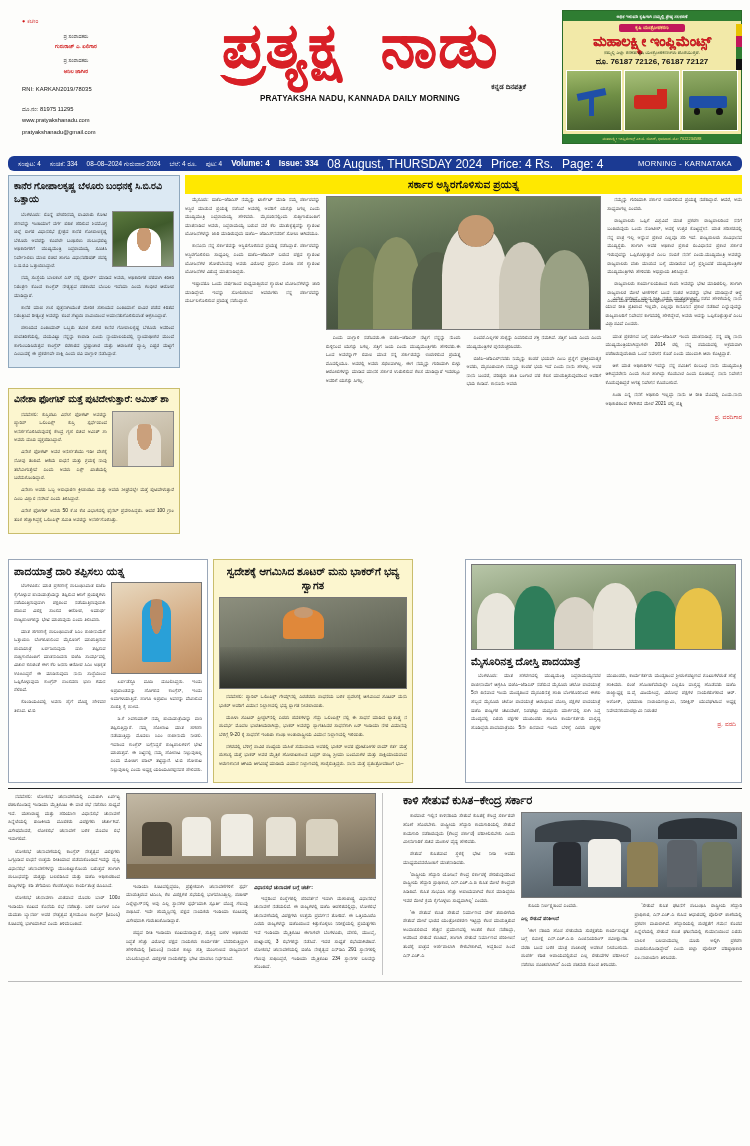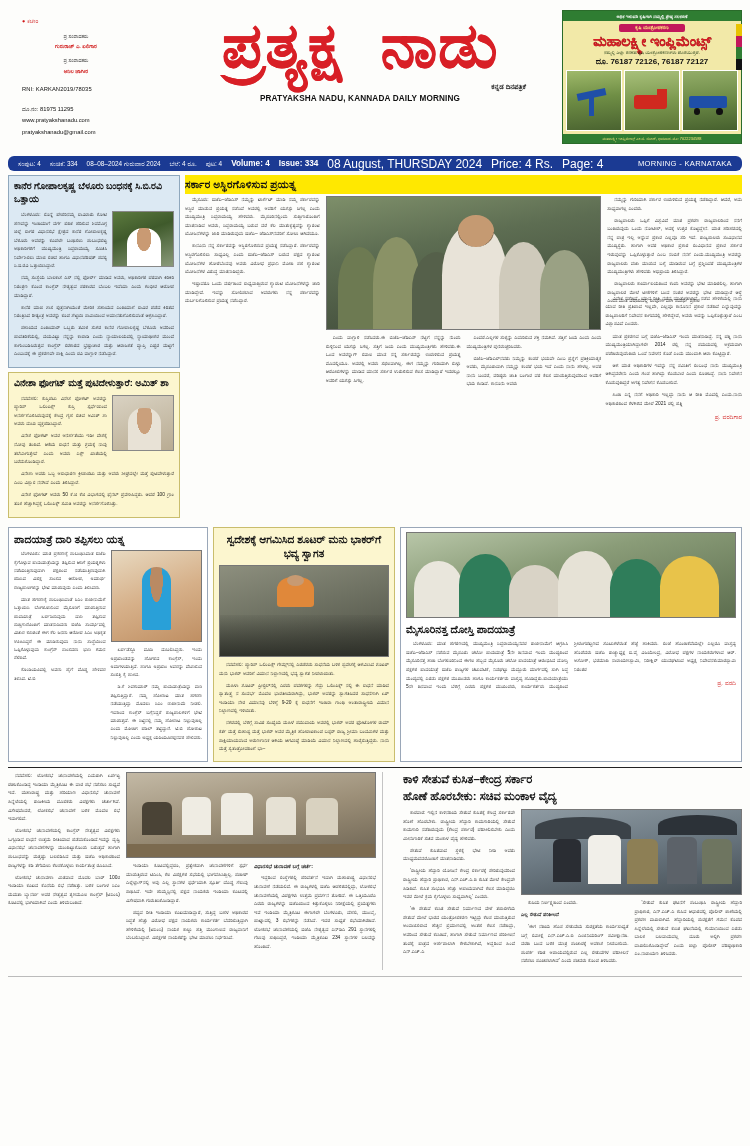--- a/index.html
+++ b/index.html
@@ -137,21 +137,21 @@
   .infobar .place { font-size: 7.6px; letter-spacing: .3px; }
 
   
   .body-wrap { display: flex; gap: 5px; margin-top: 4px; }
 
   
   .sidebar { width: 172px; flex-shrink: 0; }
   .side-box {
     border: 1px solid #9aa7b8;
     padding: 4px 5px 5px 5px;
-    margin-bottom: 4px;
+    margin-bottom: 20px;
   }
   .side-box.blue { background: #dce9f3; border-color:#8fa8bd; }
   .side-box.cream { background: #fcf6cf; border-color:#c9bd6d; }
   .side-head {
     font-size: 9.3px; font-weight: bold; color: #111;
     line-height: 1.45; margin-bottom: 4px; letter-spacing: -.1px;
   }
   .side-photo {
     float: right; width: 62px; height: 56px; margin: 0 0 3px 5px;
     border: 1px solid #888;
@@ -174,21 +174,21 @@
   .kn-body {
     font-size: 4.9px; line-height: 1.75; color: #1a1a1a;
     text-align: justify; word-spacing: .4px;
   }
   .kn-body p { margin-bottom: 3.5px; text-indent: 7px; }
 
   
   .maincol { flex: 1; }
 
   .kicker {
-    background: #ffe800; color: #111; 
+    background: #ffe800; color: #111; text-align: center;
     font-size: 10.5px; font-weight: bold; padding: 3px 0;
     letter-spacing: .1px;
   }
   .headline {
     text-align: center; color: #e02020; font-weight: bold;
     font-size: 34px; line-height: 1.22; letter-spacing: 0px;
     padding: 2px 0 4px 0;
     text-shadow: 0.6px 0.6px 0 #9b0d0d;
   }
 
@@ -208,22 +208,22 @@
   }
   .crowd-figure { position: absolute; bottom: 0; border-radius: 50% 50% 0 0; }
   .byline-end {
     color: #d11f1f; font-size: 6px; text-align: right; margin-top: 2px;
   }
 
   
   .band { display: flex; gap: 5px; margin-top: 5px; }
   .band-col { border: 1px solid #9aa7b8; padding: 4px 5px; }
   .band-a { width: 200px; background: #ffffff; }
-  .band-b { width: 182px; background: #fcf6cf; border-color: #c9bd6d; }
-  .band-c { flex: 1; background: #ffffff; }
+  .band-b { width: 200px; background: #fcf6cf; border-color: #c9bd6d; }
+  .band-c { flex: 1; background: #ffffff; margin-left: 47px; }
 
   .band-head {
     font-size: 10.5px; font-weight: bold; color: #111;
     line-height: 1.4; margin-bottom: 4px;
   }
   .band-head.center { text-align: center; }
   .band-photo {
     width: 100%; height: 92px; border: 1px solid #777; margin-bottom: 4px;
     position: relative; overflow: hidden;
   }
@@ -502,21 +502,20 @@
               <div style="font-size:5.2px;font-weight:bold;margin-bottom:3px;">ವಿಧಾನಸಭೆ ಚುನಾವಣೆ ಬಗ್ಗೆ ಚರ್ಚೆ:</div>
               <p>ಇದ್ದರಿಂದ ಸಂಸ್ಥೆಗಳಲ್ಲಿ ಪರಿವರ್ತನೆ ಇದಾಗಿ ಮಹಾರಾಷ್ಟ್ರ ವಿಧಾನಸಭೆ ಚುನಾವಣೆ ನಡೆಯಲಿದೆ. ಈ ರಾಜ್ಯಗಳಲ್ಲಿ ಬಿಜೆಪಿ ಆಡಳಿತದಲ್ಲಿದ್ದು, ಲೋಕಸಭೆ ಚುನಾವಣೆಯಲ್ಲಿ ವಿಪಕ್ಷಗಳು ಉತ್ತಮ ಪ್ರದರ್ಶನ ತೋರಿದೆ. ಈ ಒತ್ತಿಯೂರೊ ಎರಡು ರಾಜ್ಯಗಳನ್ನು ಬಿಜೆಪಿಯಿಂದ ಕಿತ್ತುಕೊಳ್ಳಲು ನಿರೀಕ್ಷೆಯಲ್ಲಿ ಪ್ರಯತ್ನಗಳು ಇವೆ ಇಂಡಿಯಾ ಮೈತ್ರಿಕೂಟ ಈಗಾಗಲೇ ಬೆಂಗಳೂರು, ದೆಹಲಿ, ಮುಂಬೈ, ಪಾಟ್ನಾದಲ್ಲಿ 3 ಸಭೆಗಳನ್ನು ನಡೆಸಿದೆ. ಇದರ ಸಾಧ್ಯತೆ ಸಭೆಯಾಗಿರದಿದೆ. ಲೋಕಸಭೆ ಚುನಾವಣೆಯಲ್ಲಿ ಬಿಜೆಪಿ ನೇತೃತ್ವದ ಎನ್‌ಡಿಎ 291 ಸ್ಥಾನಗಳಲ್ಲಿ ಗೆಲುವು ಸಾಧಿಸಿದ್ದರೆ, ಇಂಡಿಯಾ ಮೈತ್ರಿಕೂಟ 234 ಸ್ಥಾನಗಳ ಬಲವನ್ನು ಹೊಂದಿದೆ.</p>
             </div>
           </div>
         </div>
       </div>
     </div>
 
     <div class="bot-right vline pad-l">
       <div class="bot-head">ಕಾಳಿ ಸೇತುವೆ ಕುಸಿತ–ಕೇಂದ್ರ ಸರ್ಕಾರ</div>
-      <div class="bot-head" style="margin-top:-3px;">ಹೊಣೆ ಹೊರಬೇಕು: ಸಚಿವ ಮಂಕಾಳ ವೈದ್ಯ</div>
 
       <div class="bot-gridA">
         <div class="kn-body">
           <p>ಕಾರವಾರ: ಇಲ್ಲಿನ ಕಾಳಿನದಿಯ ಸೇತುವೆ ಕುಸಿತಕ್ಕೆ ಕೇಂದ್ರ ಸರ್ಕಾರವೇ ಹೊಣೆ ಹೊರಬೇಕು. ರಾಷ್ಟ್ರೀಯ ಹೆದ್ದಾರಿ ಕಾಮಗಾರಿಯಲ್ಲಿ ಸೇತುವೆ ಕಾಮಗಾರಿ ನಡೆದಿರುವುದು (ಕೇಂದ್ರ ಸರ್ಕಾರ) ಪರಿಶೀಲಿಸಬೇಕು ಎಂದು ಮೀನುಗಾರಿಕೆ ಸಚಿವ ಮಂಕಾಳ ವೈದ್ಯ ಹೇಳಿದರು.</p>
           <p>ಸೇತುವೆ ಕುಸಿತವಾದ ಸ್ಥಳಕ್ಕೆ ಭೇಟಿ ನೀಡಿ ಅವರು ಮಾಧ್ಯಮದವರೊಂದಿಗೆ ಮಾತನಾಡಿದರು.</p>
           <p>'ರಾಷ್ಟ್ರೀಯ ಹೆದ್ದಾರಿ ಯೋಜನೆ ಕೇಂದ್ರ ಸರ್ಕಾರಕ್ಕೆ ಸೇರಿರುವುದರಿಂದ ರಾಷ್ಟ್ರೀಯ ಹೆದ್ದಾರಿ ಪ್ರಾಧಿಕಾರ, ಎನ್.ಎಚ್.ಎ.ಐ ಕುಸಿತ ಮೇಲೆ ಕೇಂದ್ರವೇ ಹಿಡಿದಿದೆ. ಕುಸಿತ ಸಂಭವಿಸಿ ಹೆಚ್ಚು ಅಪಾಯವಾಗಿದೆ ಕೆಲಸ ಮಾಡಿದ್ದರೂ ಇವರ ಮೇಲೆ ಕ್ರಮ ಕೈಗೊಳ್ಳಲು ಸಾಧ್ಯವಾಗಿಲ್ಲ' ಎಂದರು.</p>
           <p>'ಈ ಸೇತುವೆ ಕುಸಿತ ಸೇತುವೆ ನಿರ್ಮಾಣದ ವೇಳೆ ತಪಾಸಣೆಯ ಸೇತುವೆ ಮೇಲೆ ಭಾರದ ಯಂತ್ರೋಪಕರಣ ಇಟ್ಟಿದ್ದು ಕೆಲಸ ಮಾಡುತ್ತಿರುವ ಅಂದಾಜಿಸಲಾದ ಹೆಚ್ಚಿನ ಪ್ರಮಾಣದಲ್ಲಿ ಅಂತಹ ಕೆಲಸ ನಡೆದಿದ್ದು, ಅವರಿಂದ ಸೇತುವೆ ಕುಸಿದಿದೆ, ಹಾಗಾಗಿ ಸೇತುವೆ ನಿರ್ಮಾಣದ ಪರಿಶೀಲನೆ ತಂಡಕ್ಕೆ ಪಾತ್ರದ ಅರ್ಹಪಾಲಾಗಿ ಕೇಳಬೇಕಾಗಿದೆ, ಅದ್ದರಿಂದ ಹಿಂದೆ ಎನ್.ಎಚ್.ಎ</p>
         </div>
         <div>
           <div class="bot-photo ph-rain">

